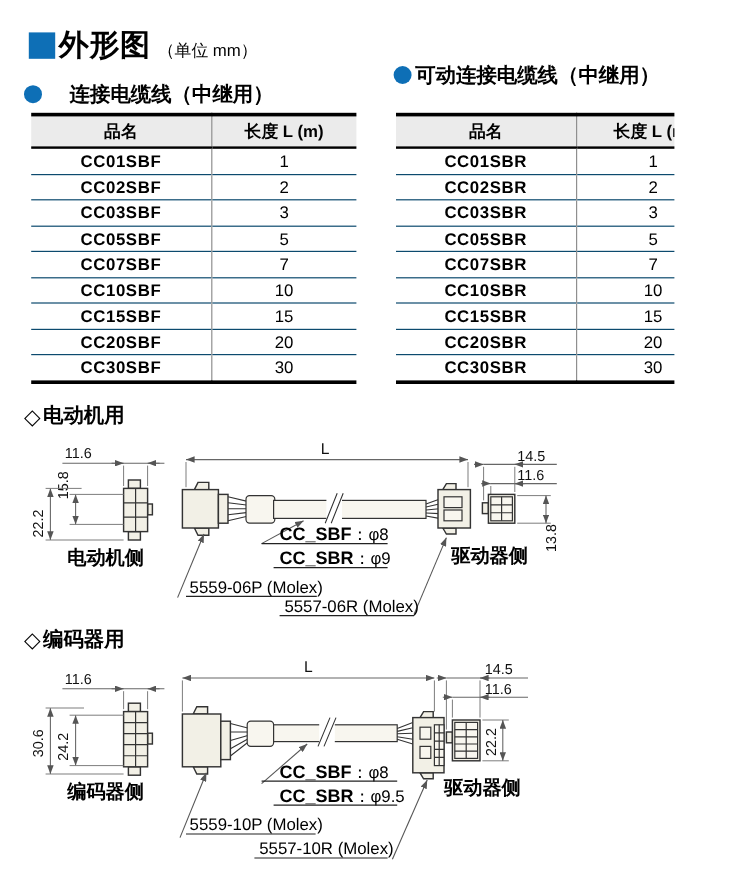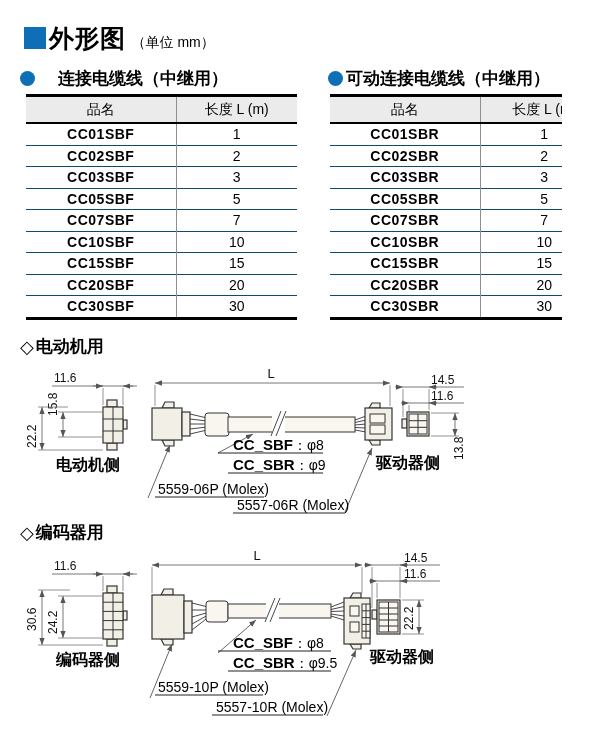--- a/index.html
+++ b/index.html
@@ -9,21 +9,21 @@
   .title-row{position:absolute;left:24px;top:24px;display:flex;align-items:flex-start;}
   .title-sq{width:22px;height:22px;margin:3px 3px 0 0;}
   .title-text{font-size:25px;font-weight:bold;line-height:28px;letter-spacing:0.5px;}
   .title-unit{font-size:14px;font-weight:normal;margin:10px 0 0 6px;}
   
   .section-h{position:absolute;display:flex;align-items:center;font-size:17px;font-weight:bold;}
   .section-h .dot{width:15px;height:15px;border-radius:50%;margin-right:3px;}
   
   table.ctable{position:absolute;border-collapse:collapse;table-layout:fixed;
                border-top:3px solid #000;border-bottom:3px solid #000;font-size:14px;}
-  table.ctable th{background:#ebebeb;border-bottom:2px solid #000;font-weight:normal;
+  table.ctable th{background:#ebebeb;border-bottom:2px solid #000;font-weight:bold;
                   height:25px;text-align:center;padding:0;}
   table.ctable td{height:20.5px;text-align:center;border-top:1px solid #0c4a6e;padding:0;}
   table.ctable .c1{border-right:1px solid #8f8f8f;}
   table.ctable td.name{font-weight:bold;letter-spacing:0.5px;}
   
   .diagram-h{position:absolute;font-size:17px;font-weight:bold;display:flex;align-items:center;}
   .diagram-h .dia{font-weight:normal;margin-right:2px;font-size:18px;}
   svg.diagram{position:absolute;left:0;}
   
   .ol{fill:#f2f0e6;stroke:#333;stroke-width:1.2;}
@@ -51,21 +51,21 @@
   <div class="title-row">
     <div class="title-sq" id="title-sq" style="background: rgb(14, 111, 182);"></div>
     <div class="title-text">外形图</div>
     <div class="title-unit">（单位 mm）</div>
   </div>
 
   <div class="section-h" style="left:20px;top:67px;gap:20px;">
     <span class="dot" style="background: rgb(14, 111, 182);"></span>
     <span>连接电缆线（中继用）</span>
   </div>
-  <div class="section-h" style="left:328px;top:67px;">
+  <div class="section-h" style="left:328px;top:51px;">
     <span class="dot" style="background: rgb(14, 111, 182);"></span>
     <span>可动连接电缆线（中继用）</span>
   </div>
 
   <table class="ctable" style="left:26px;top:94px;width:271px;">
     <colgroup>
         <col style="width:150px">
         <col style="width:121px">
       </colgroup>
     <tbody>

